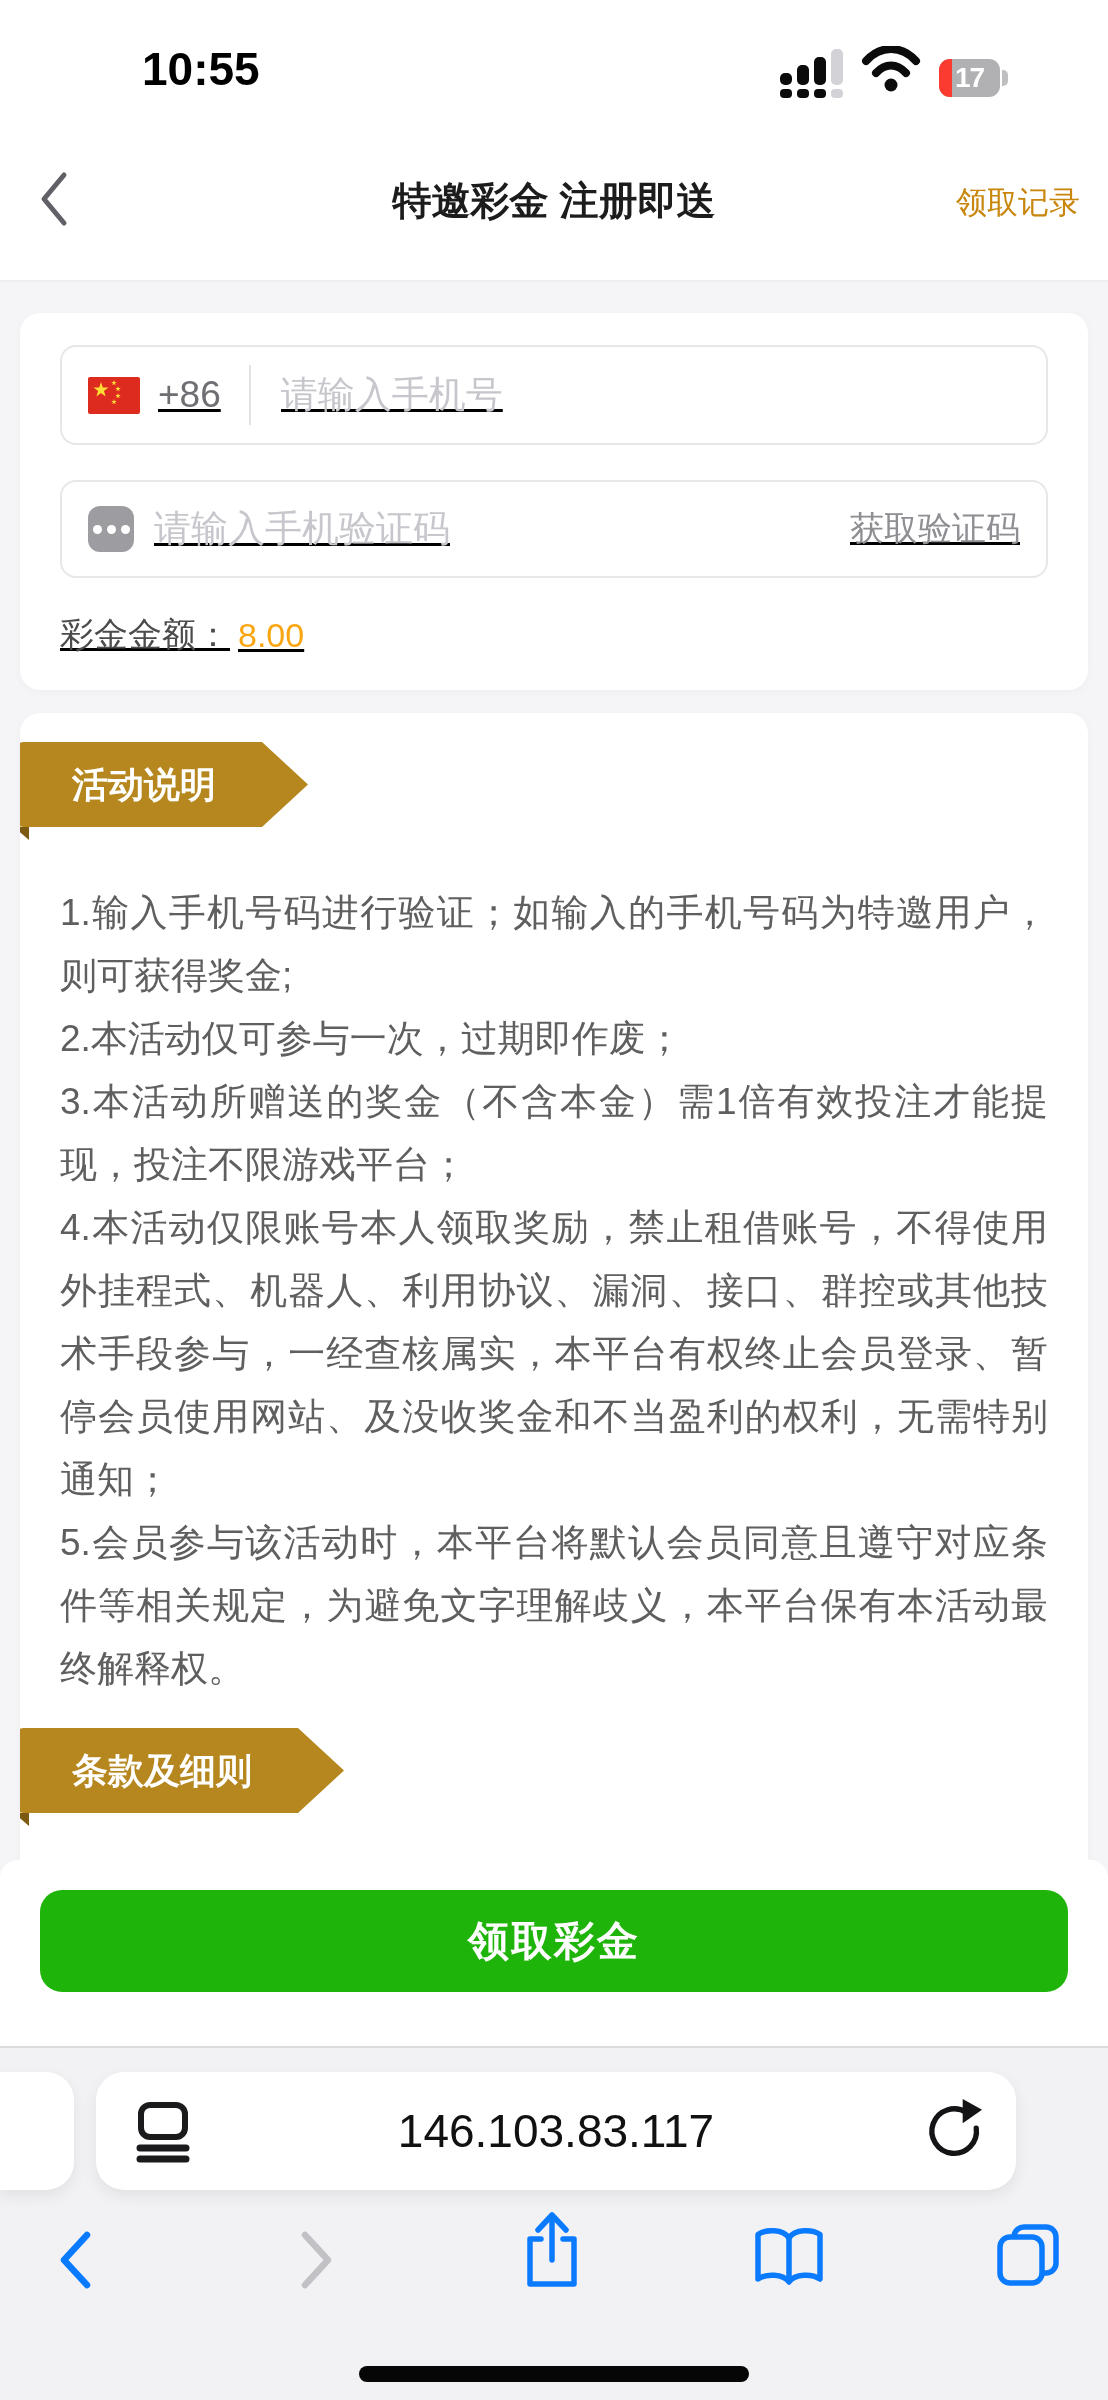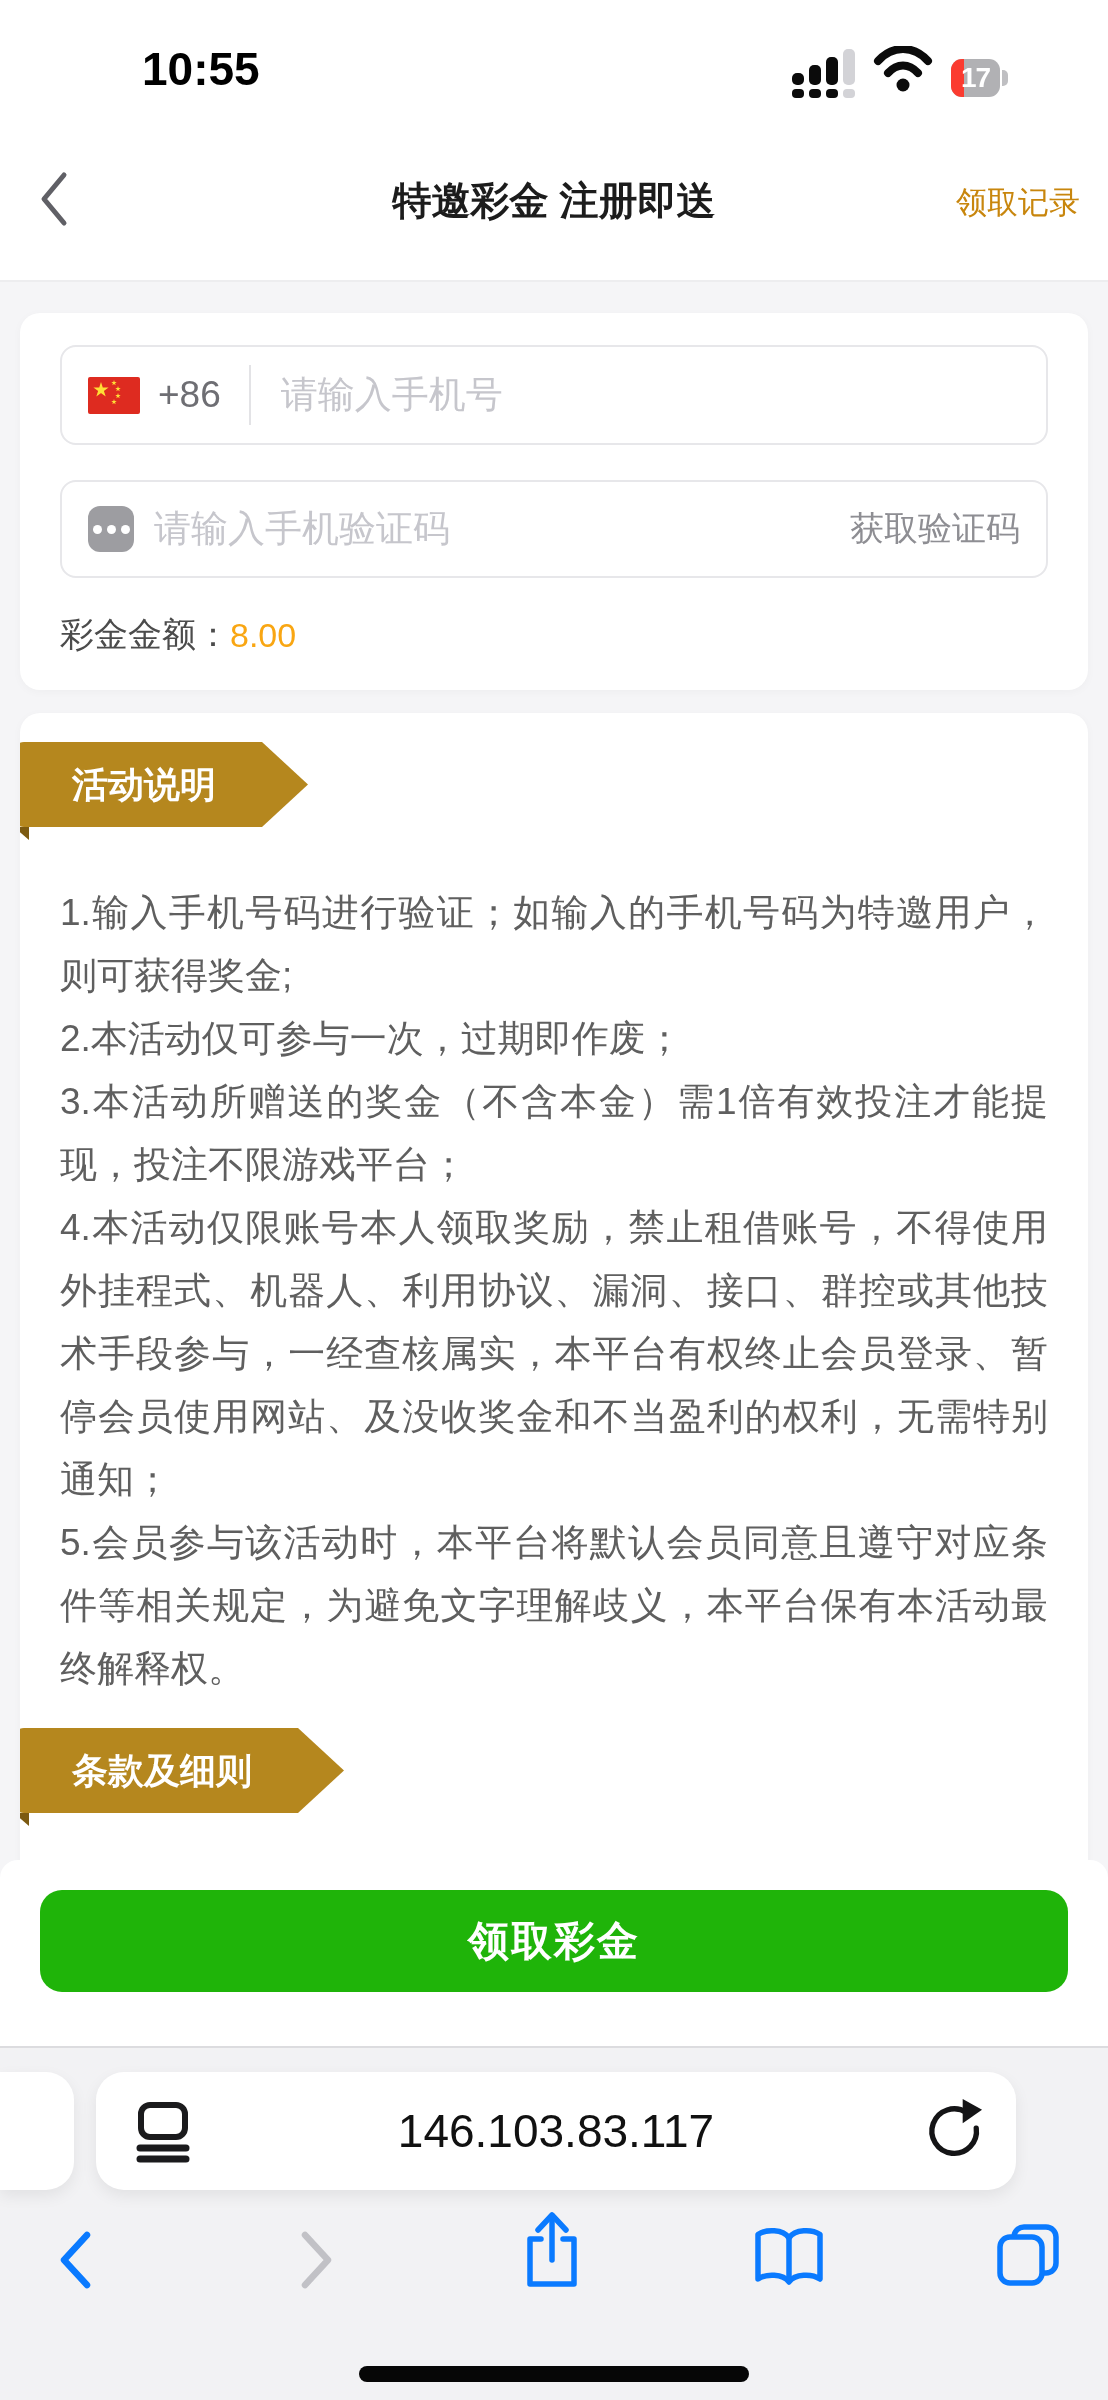--- a/index.html
+++ b/index.html
@@ -10,52 +10,52 @@
   
   .time{position:absolute;left:142px;top:42px;font-size:46px;font-weight:700;color:#000;}
   .sb-icons{position:absolute;right:100px;top:46px;display:flex;align-items:flex-end;gap:18px;}
   .signal{display:flex;align-items:flex-end;gap:5px;height:50px;padding-bottom:2px;}
   .sig-col{display:flex;flex-direction:column;align-items:center;gap:4px;}
   .sig-top{width:12px;border-radius:5px;background:#0b0b0b;}
   .sig-dot{width:12px;height:9px;border-radius:4px;background:#0b0b0b;}
   .sig-col.off .sig-top,.sig-col.off .sig-dot{background:#d3d3d7;}
   .wifi{padding-bottom:4px;}
   .battery-wrap{display:flex;align-items:center;padding-bottom:3px;}
-  .battery{position:relative;width:49px;height:38px;border-radius:11px;background:#b1b1b4;overflow:hidden;}
+  .battery{position:relative;width:49px;height:38px;border-radius:11px;background:#b1b1b4;overflow:hidden;padding-left:12px;}
   .battery-red{position:absolute;left:0;top:0;bottom:0;width:13px;background:#fb3b30;}
   .battery-num{position:absolute;inset:0;display:flex;align-items:center;justify-content:center;
                font-size:28px;font-weight:700;color:#fff;letter-spacing:-1px;}
   .battery-nub{width:6px;height:16px;background:#bfbfc2;border-radius:0 5px 5px 0;margin-left:2px;}
 
   
   .nav{position:absolute;top:120px;left:0;right:0;height:160px;background:#fff;border-bottom:2px solid #ededef;}
   .nav-back{position:absolute;left:38px;top:50px;width:34px;height:58px;display:flex;align-items:center;}
   .nav-title{position:absolute;left:150px;right:150px;top:54px;text-align:center;
              font-size:39px;font-weight:700;color:#1c1c1c;white-space:nowrap;}
   .nav-link{position:absolute;right:28px;top:62px;font-size:31px;color:var(--link-gold);}
 
   
   .content{position:absolute;top:282px;left:0;right:0;height:1764px;background:#f5f5f7;}
   .card{position:absolute;left:20px;right:20px;background:#fff;border-radius:20px;
         box-shadow:0 2px 10px rgba(0,0,0,0.03);box-sizing:border-box;}
-  .card-form{top:31px;height:377px;padding:32px 40px 0;}
+  .card-form{top:31px;height:377px;padding:32px 40px 0;text-decoration:underline;}
   .input-row{display:flex;align-items:center;border:2px solid #e7e7ea;border-radius:16px;
              background:#fff;box-sizing:border-box;padding:0 26px;}
   .phone-row{height:100px;gap:18px;}
   .cc{font-size:37px;color:#6e6e73;flex:none;}
   .vdivider{width:2px;height:60px;background:#e3e3e6;margin:0 10px;flex:none;}
   .input-row input{border:none;outline:none;flex:1;min-width:0;font-size:37px;color:#0f172a;
                    background:transparent;font-family:inherit;}
   .input-row input::placeholder{color:#c6c6cc;}
   .code-row{height:98px;margin-top:35px;gap:18px;}
   .dots-icon{width:46px;height:46px;border-radius:12px;background:#9d9da1;display:flex;
              align-items:center;justify-content:center;gap:5px;flex:none;}
   .dots-icon i{width:9px;height:9px;border-radius:50%;background:#fff;}
   .get-code{font-size:34px;color:#8e8e93;flex:none;cursor:pointer;}
-  .bonus-row{margin-top:34px;font-size:34px;color:#4c4c4c;display:flex;gap:0;align-items:center;}
+  .bonus-row{margin-top:34px;font-size:34px;color:#4c4c4c;display:flex;gap:8px;align-items:center;}
   .bonus-amount{color:var(--orange);}
 
   .card-info{top:431px;height:1340px;padding:0 40px;overflow:hidden;}
   .ribbon{position:relative;display:inline-block;margin-left:-46px;height:85px;line-height:85px;
           color:#fff;font-size:36px;font-weight:700;background:var(--gold);
           padding-left:58px;padding-right:92px;border-radius:10px 0 0 10px;
           clip-path:polygon(0 0,calc(100% - 46px) 0,100% 50%,calc(100% - 46px) 100%,0 100%);
           white-space:nowrap;}
   .ribbon-wrap{position:relative;display:block;}
   .ribbon-fold{position:absolute;left:-46px;top:85px;width:15px;height:13px;background:#7c5a11;

